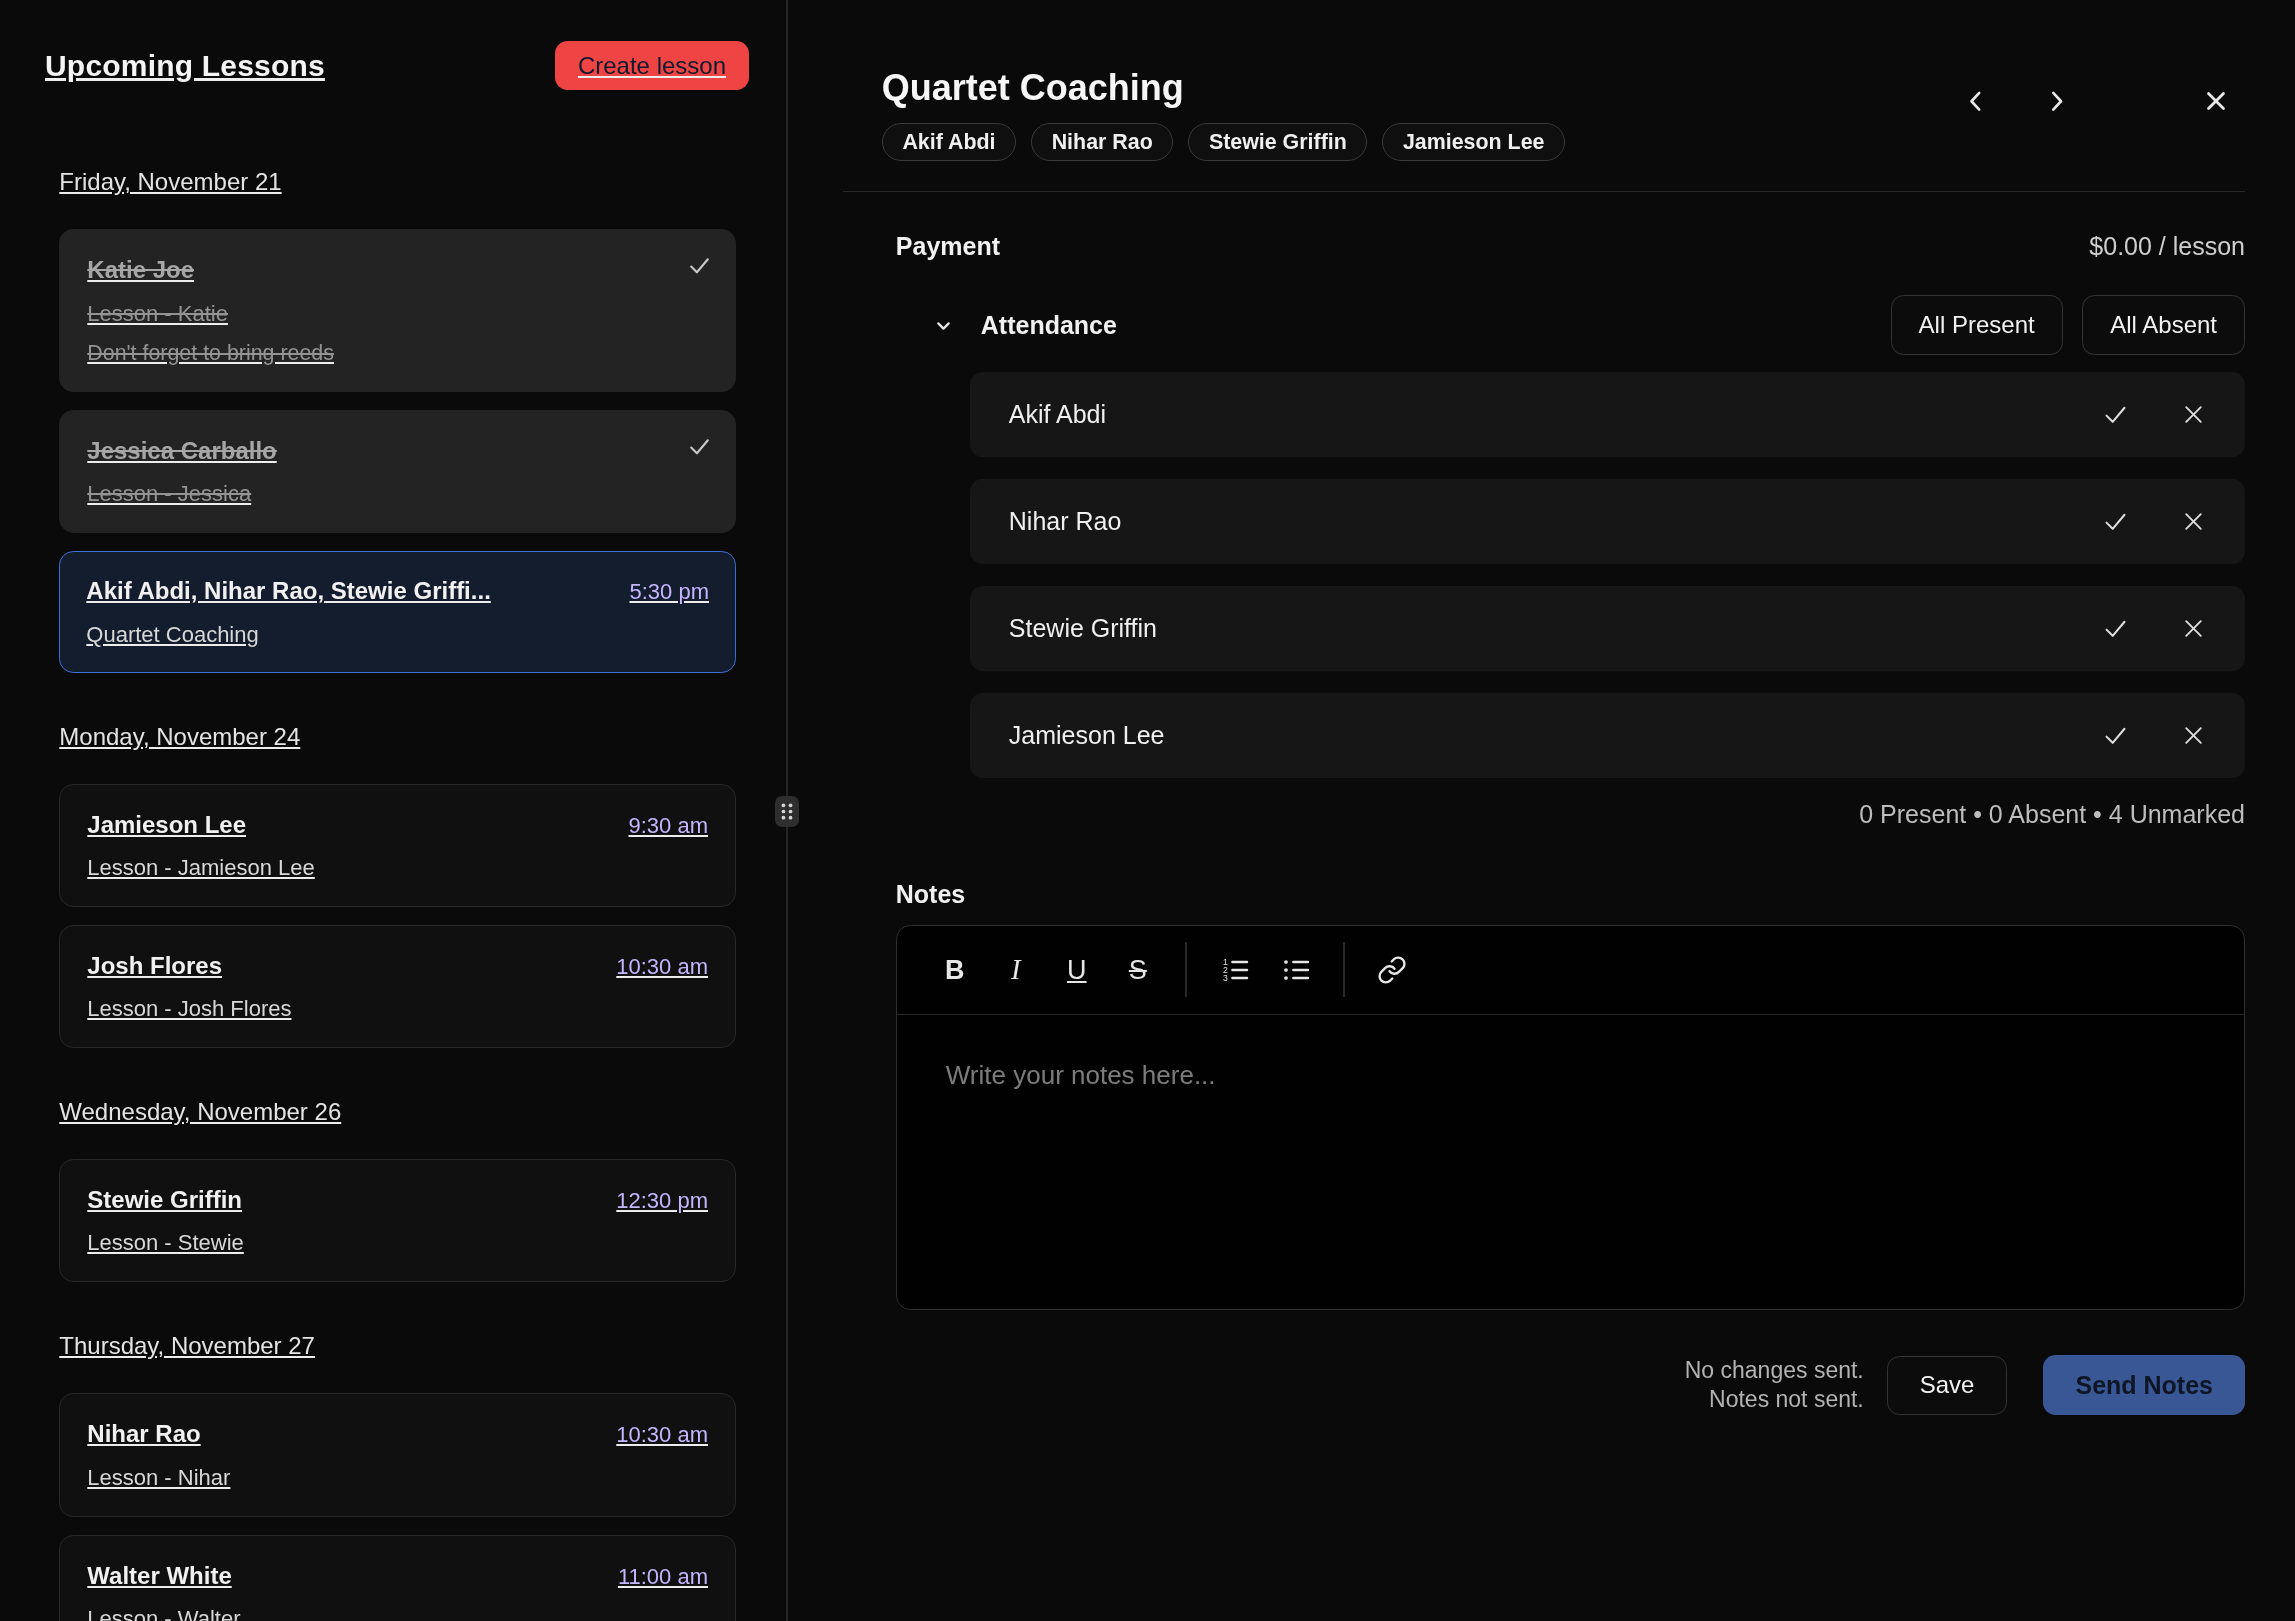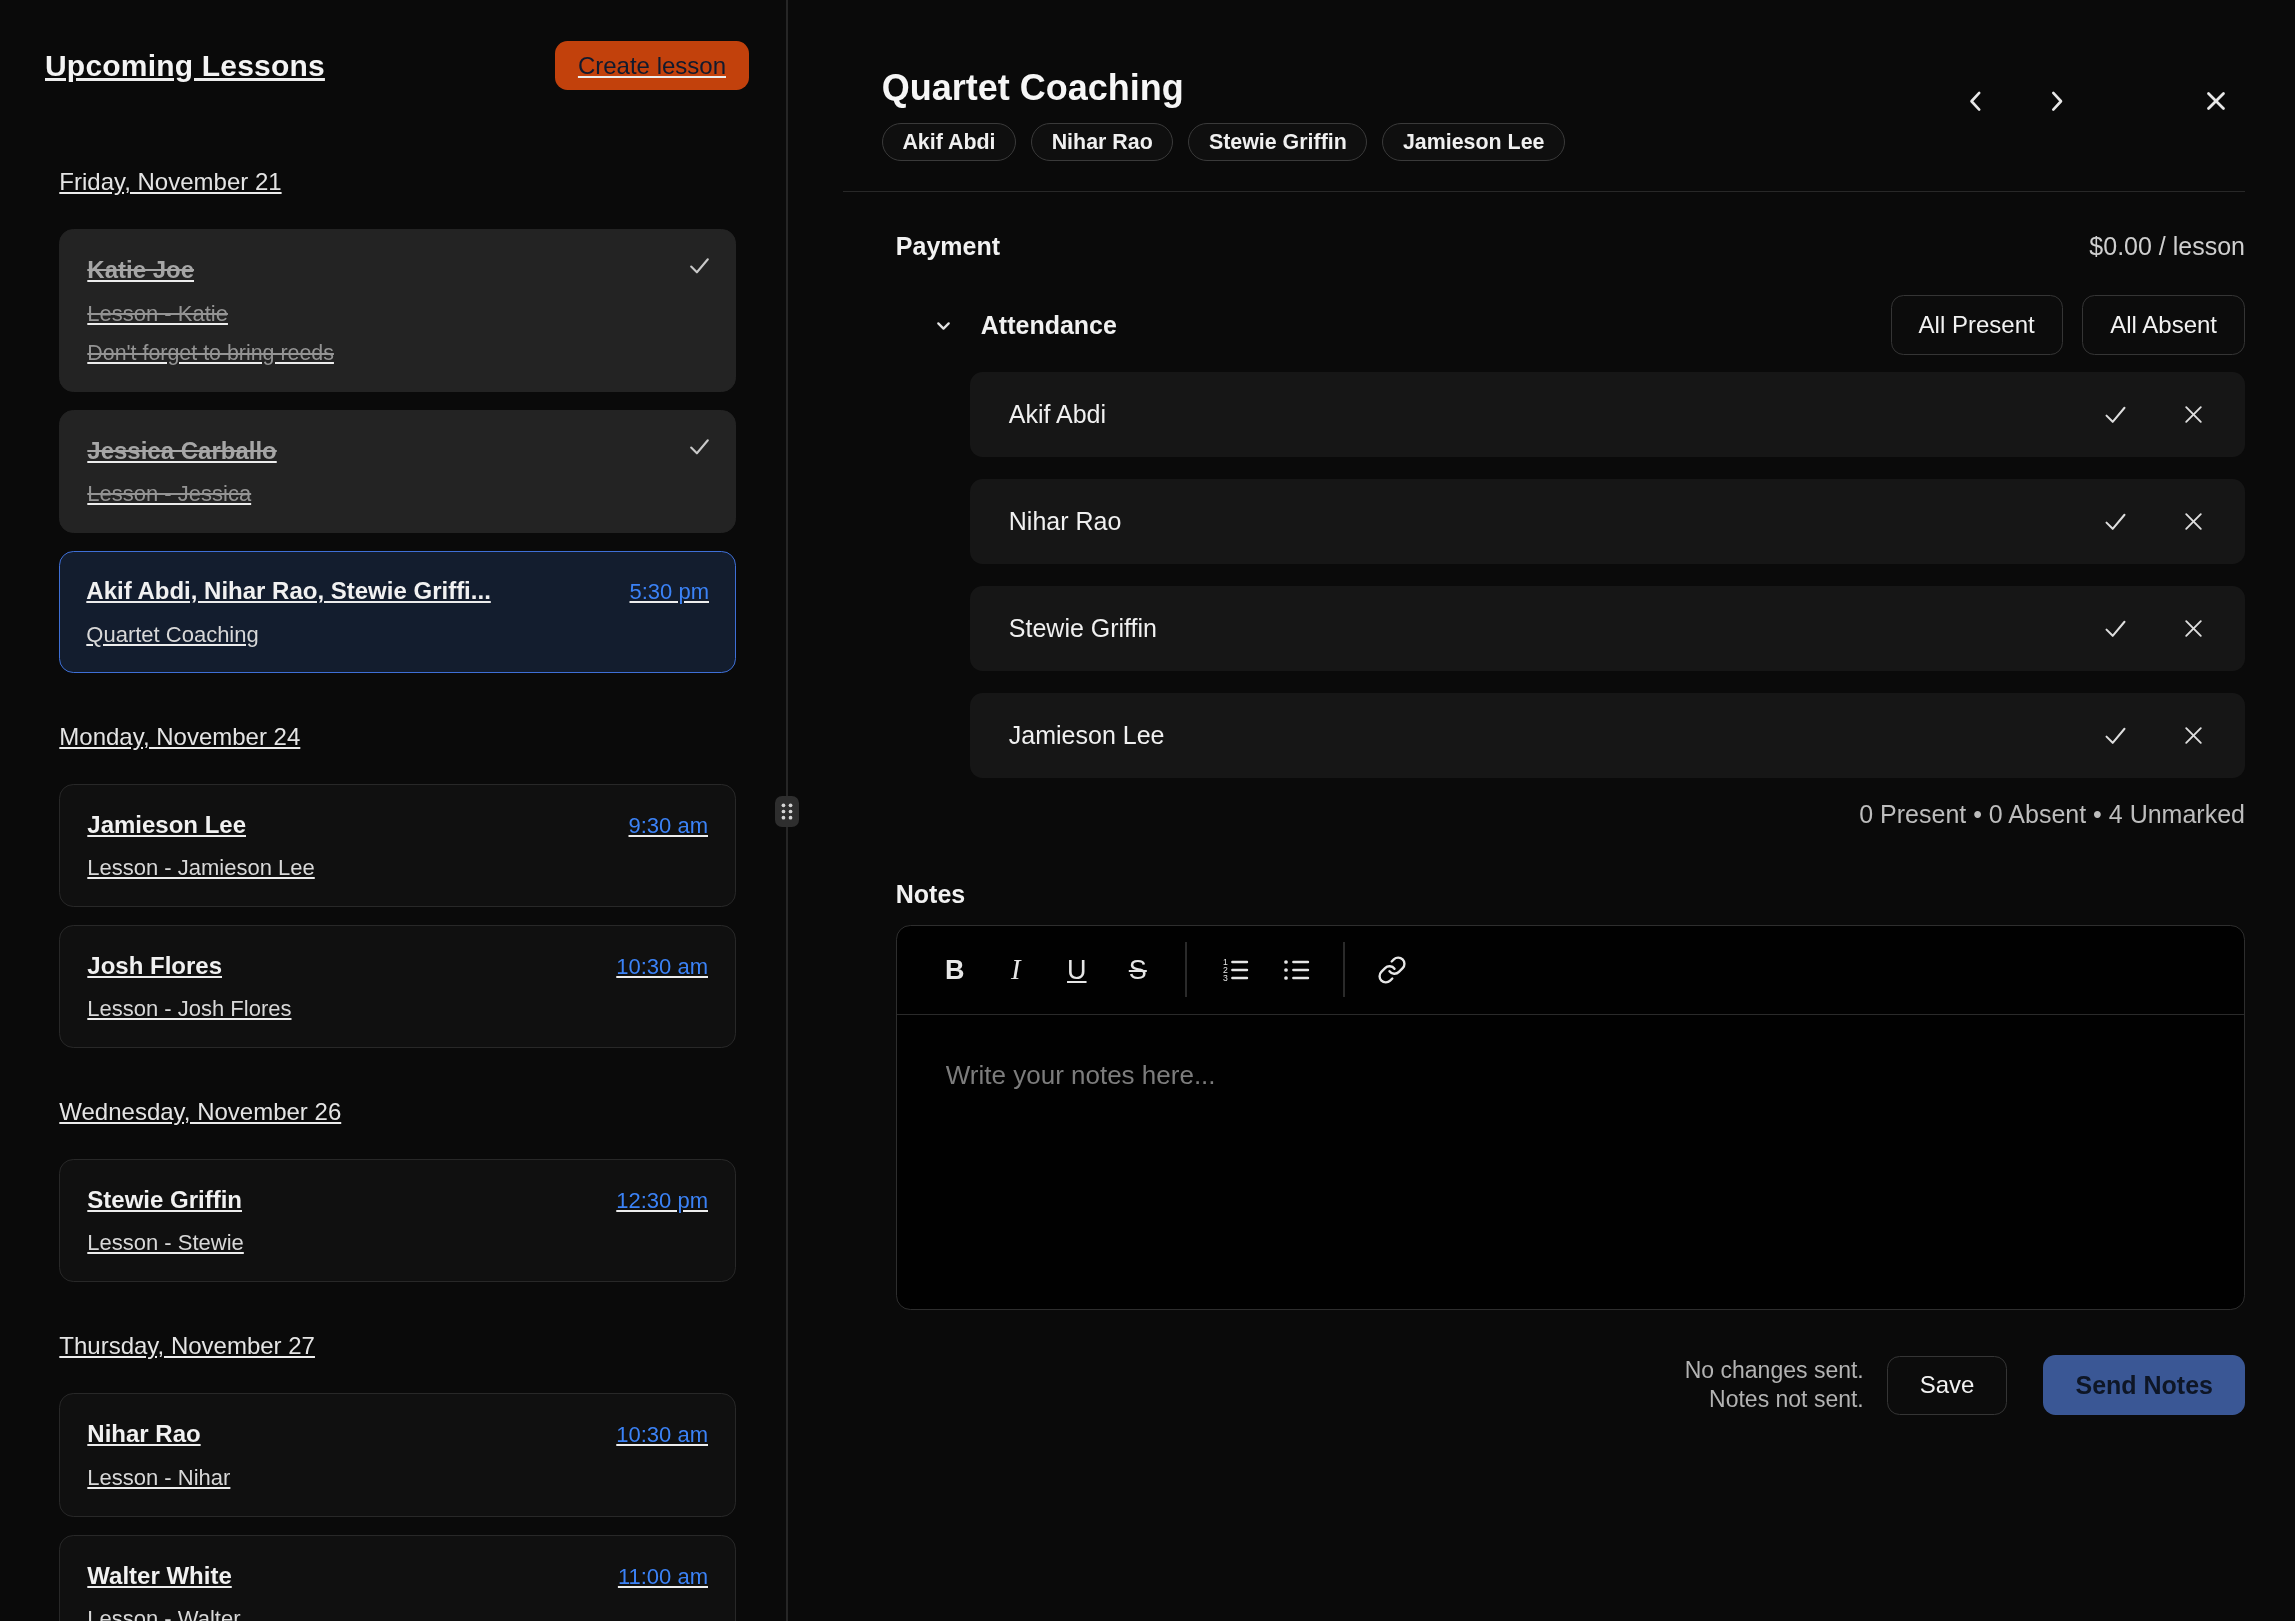--- a/index.html
+++ b/index.html
@@ -8,36 +8,36 @@
     background:#0a0a0a;
     font-family:"Liberation Sans","DejaVu Sans",sans-serif;
     color:#ededed;
     display:flex;
   }
   
   .sidebar { width:786px; flex:none; display:flex; flex-direction:column; overflow:hidden;text-decoration:underline; }
   .sidebar-header { display:flex; align-items:center; justify-content:space-between; padding:41px 37px 0 45px; }
   .sidebar-title { font-size:30px; font-weight:700; color:#f4f4f4; letter-spacing:0.2px; }
   .create-btn {
-    background:#c2410c; color:#101a2e; border:none; cursor:pointer;
+    background:#ef4444; color:#101a2e; border:none; cursor:pointer;
     font-family:inherit; font-size:24px; font-weight:500;
     padding:10.7px 23px; border-radius:12.5px;
   }
   .lesson-list { padding:0 50px 0 45px; flex:1; overflow:hidden; }
   .date-header { font-size:24px; color:#e4e4e4; margin:50px 0 33px 14.3px; font-weight:400; }
   .date-header.first { margin-top:78px; }
   .card {
     position:relative; margin:0 0 18px 14.3px; padding:25px 27px;
     background:#101010; border:0.9px solid #282828; border-radius:14.3px; cursor:pointer;
   }
   .card.completed { background:#232323; border-color:#232323; }
   .card.selected { background:#131d2e; border:1.8px solid #3e6fd6; padding:24px 26px; }
   .card-row { display:flex; justify-content:space-between; align-items:baseline; gap:28px; }
   .card-name { font-size:24px; font-weight:700; color:#f1f1f1; line-height:30px; white-space:nowrap; overflow:hidden; }
-  .card-time { font-size:22px; color:#3b82f6; line-height:27px; flex:none; }
+  .card-time { font-size:22px; color:#c4b5fd; line-height:27px; flex:none; }
   .card-sub { font-size:22px; color:#d8d8d8; line-height:27px; margin-top:14.3px; }
   .card-note { font-size:21.4px; color:#9d9d9d; line-height:25px; margin-top:14.3px; }
   .card.completed .card-name { color:#a6a6a6; text-decoration:line-through; }
   .card.completed .card-sub, .card.completed .card-note { color:#949494; text-decoration:line-through; }
   .card-check { position:absolute; top:23px; right:23px; line-height:0; }
   
   .panel-divider { width:1.8px; flex:none; background:#262626; position:relative; }
   .drag-handle {
     position:absolute; left:50%; top:796px; transform:translateX(-50%);
     width:24px; height:31px; background:#2e2e2e; border-radius:7.1px;

